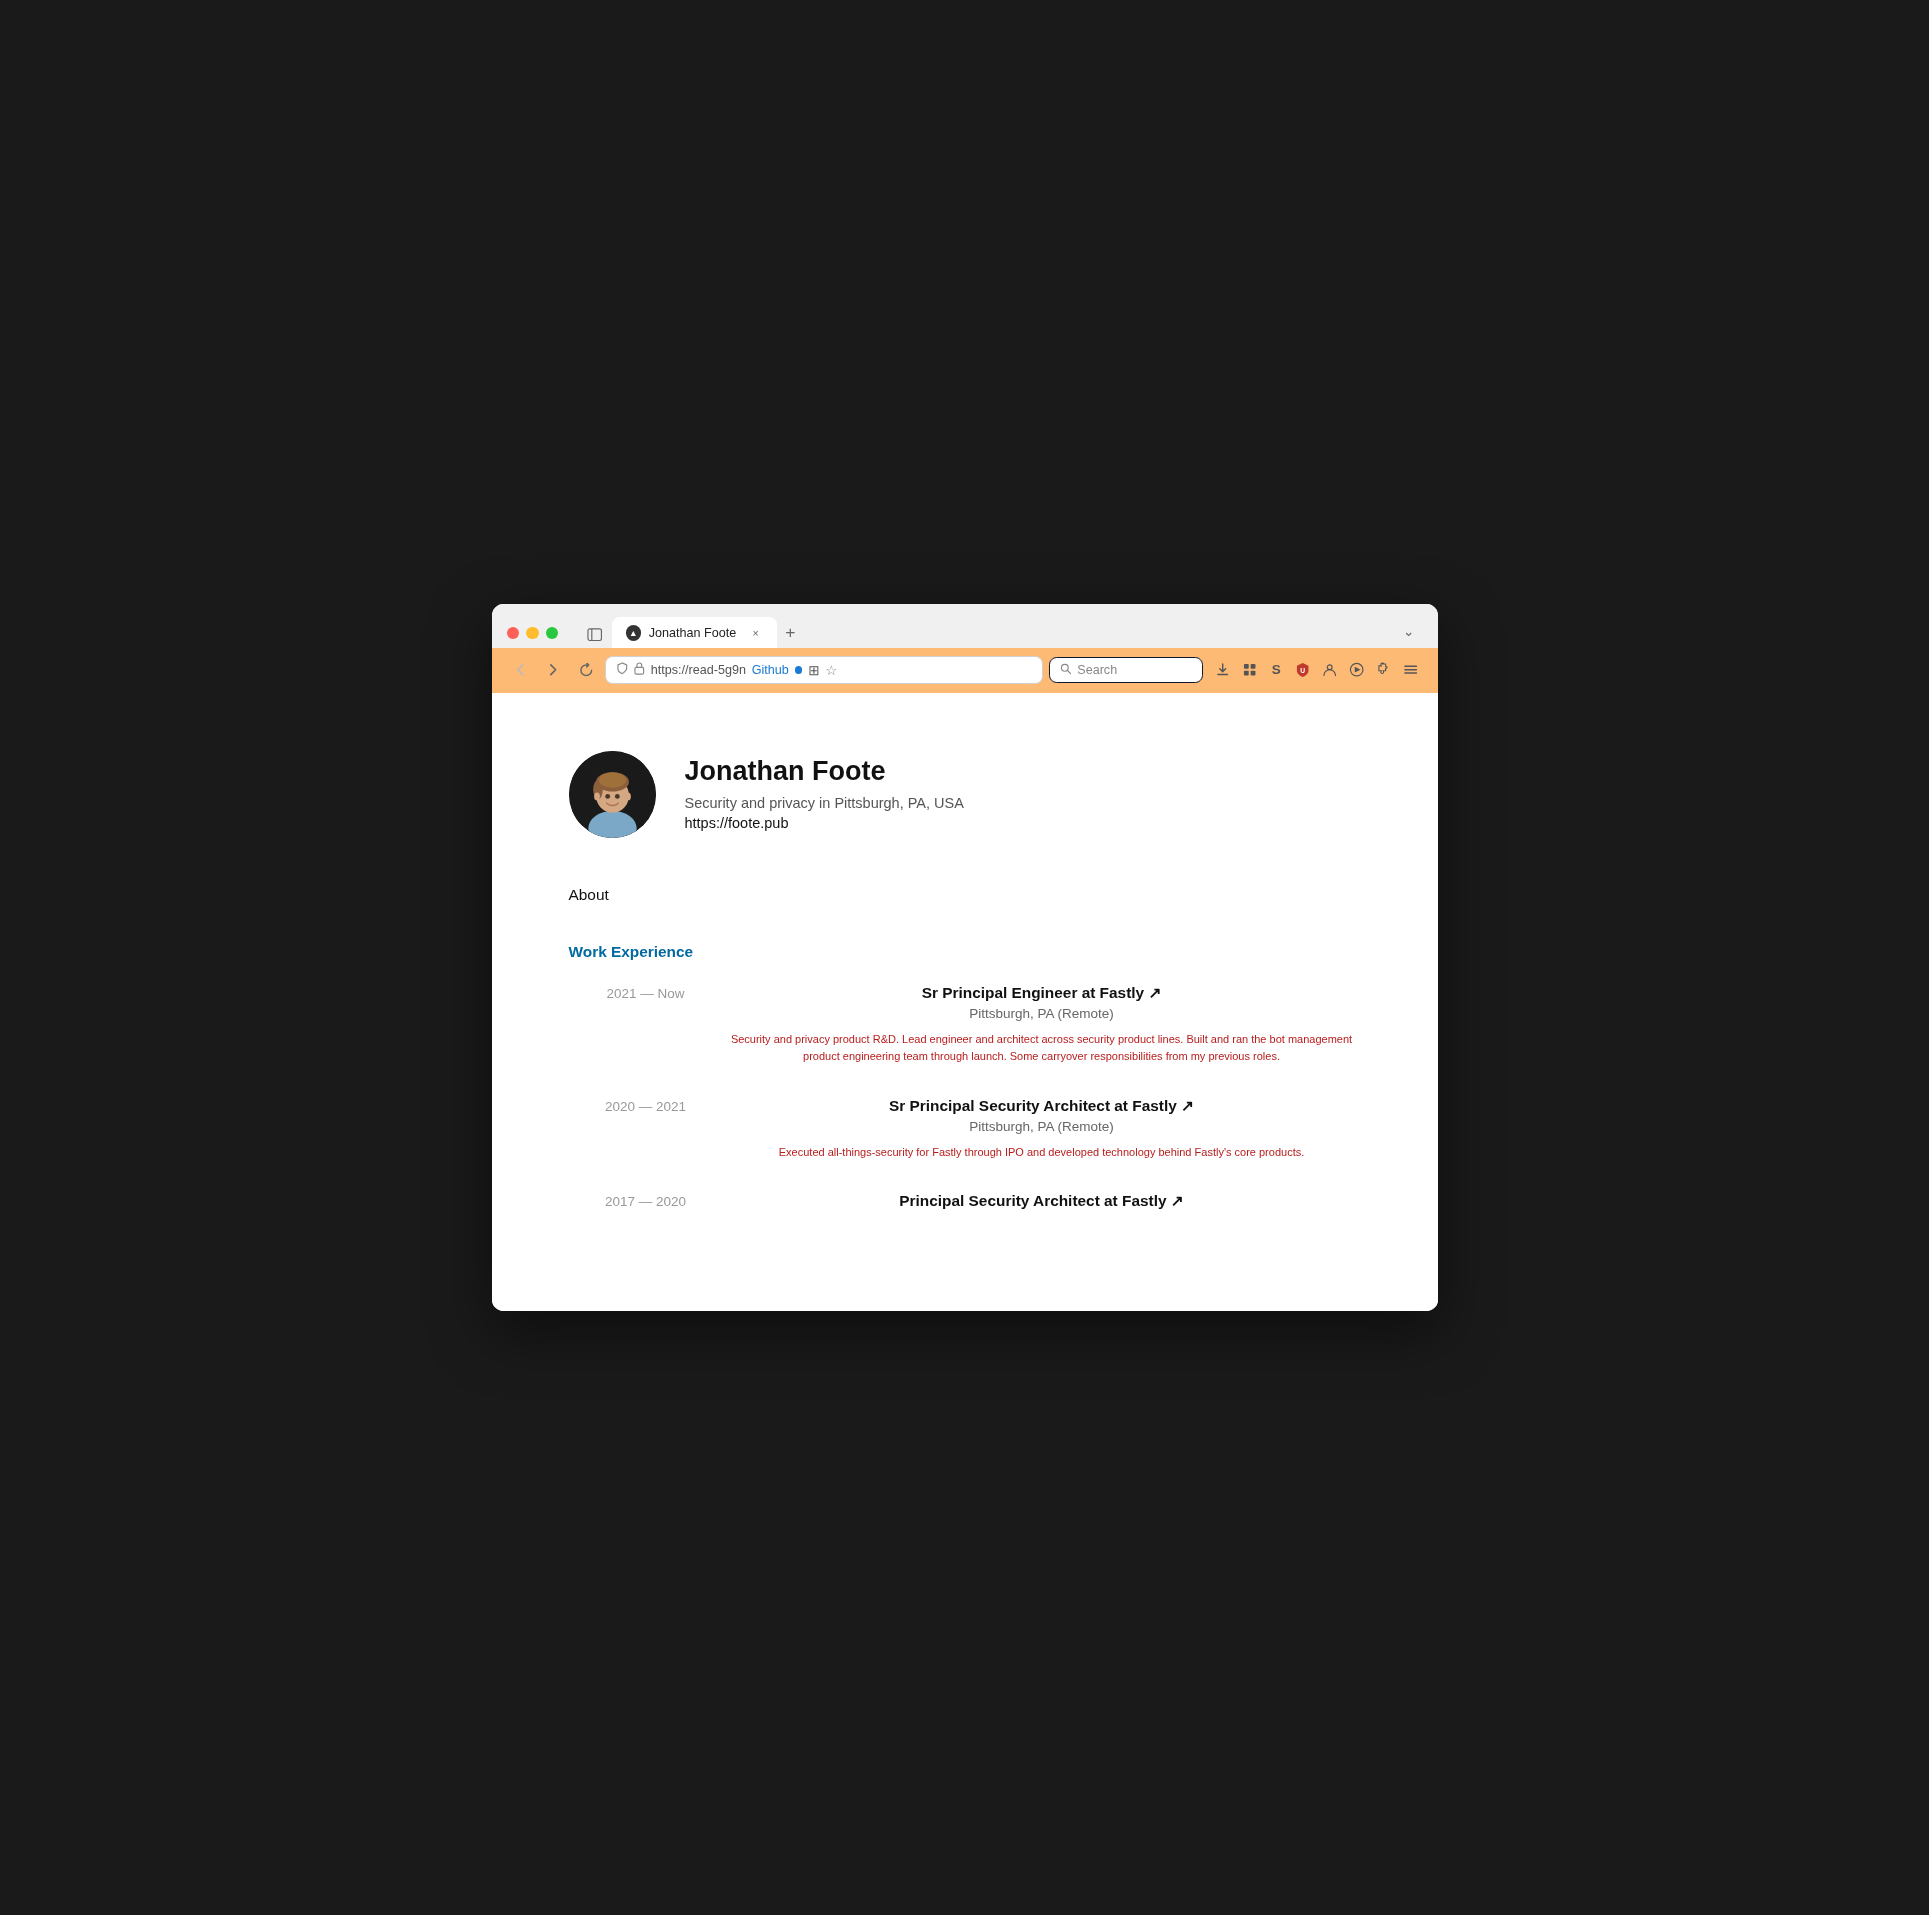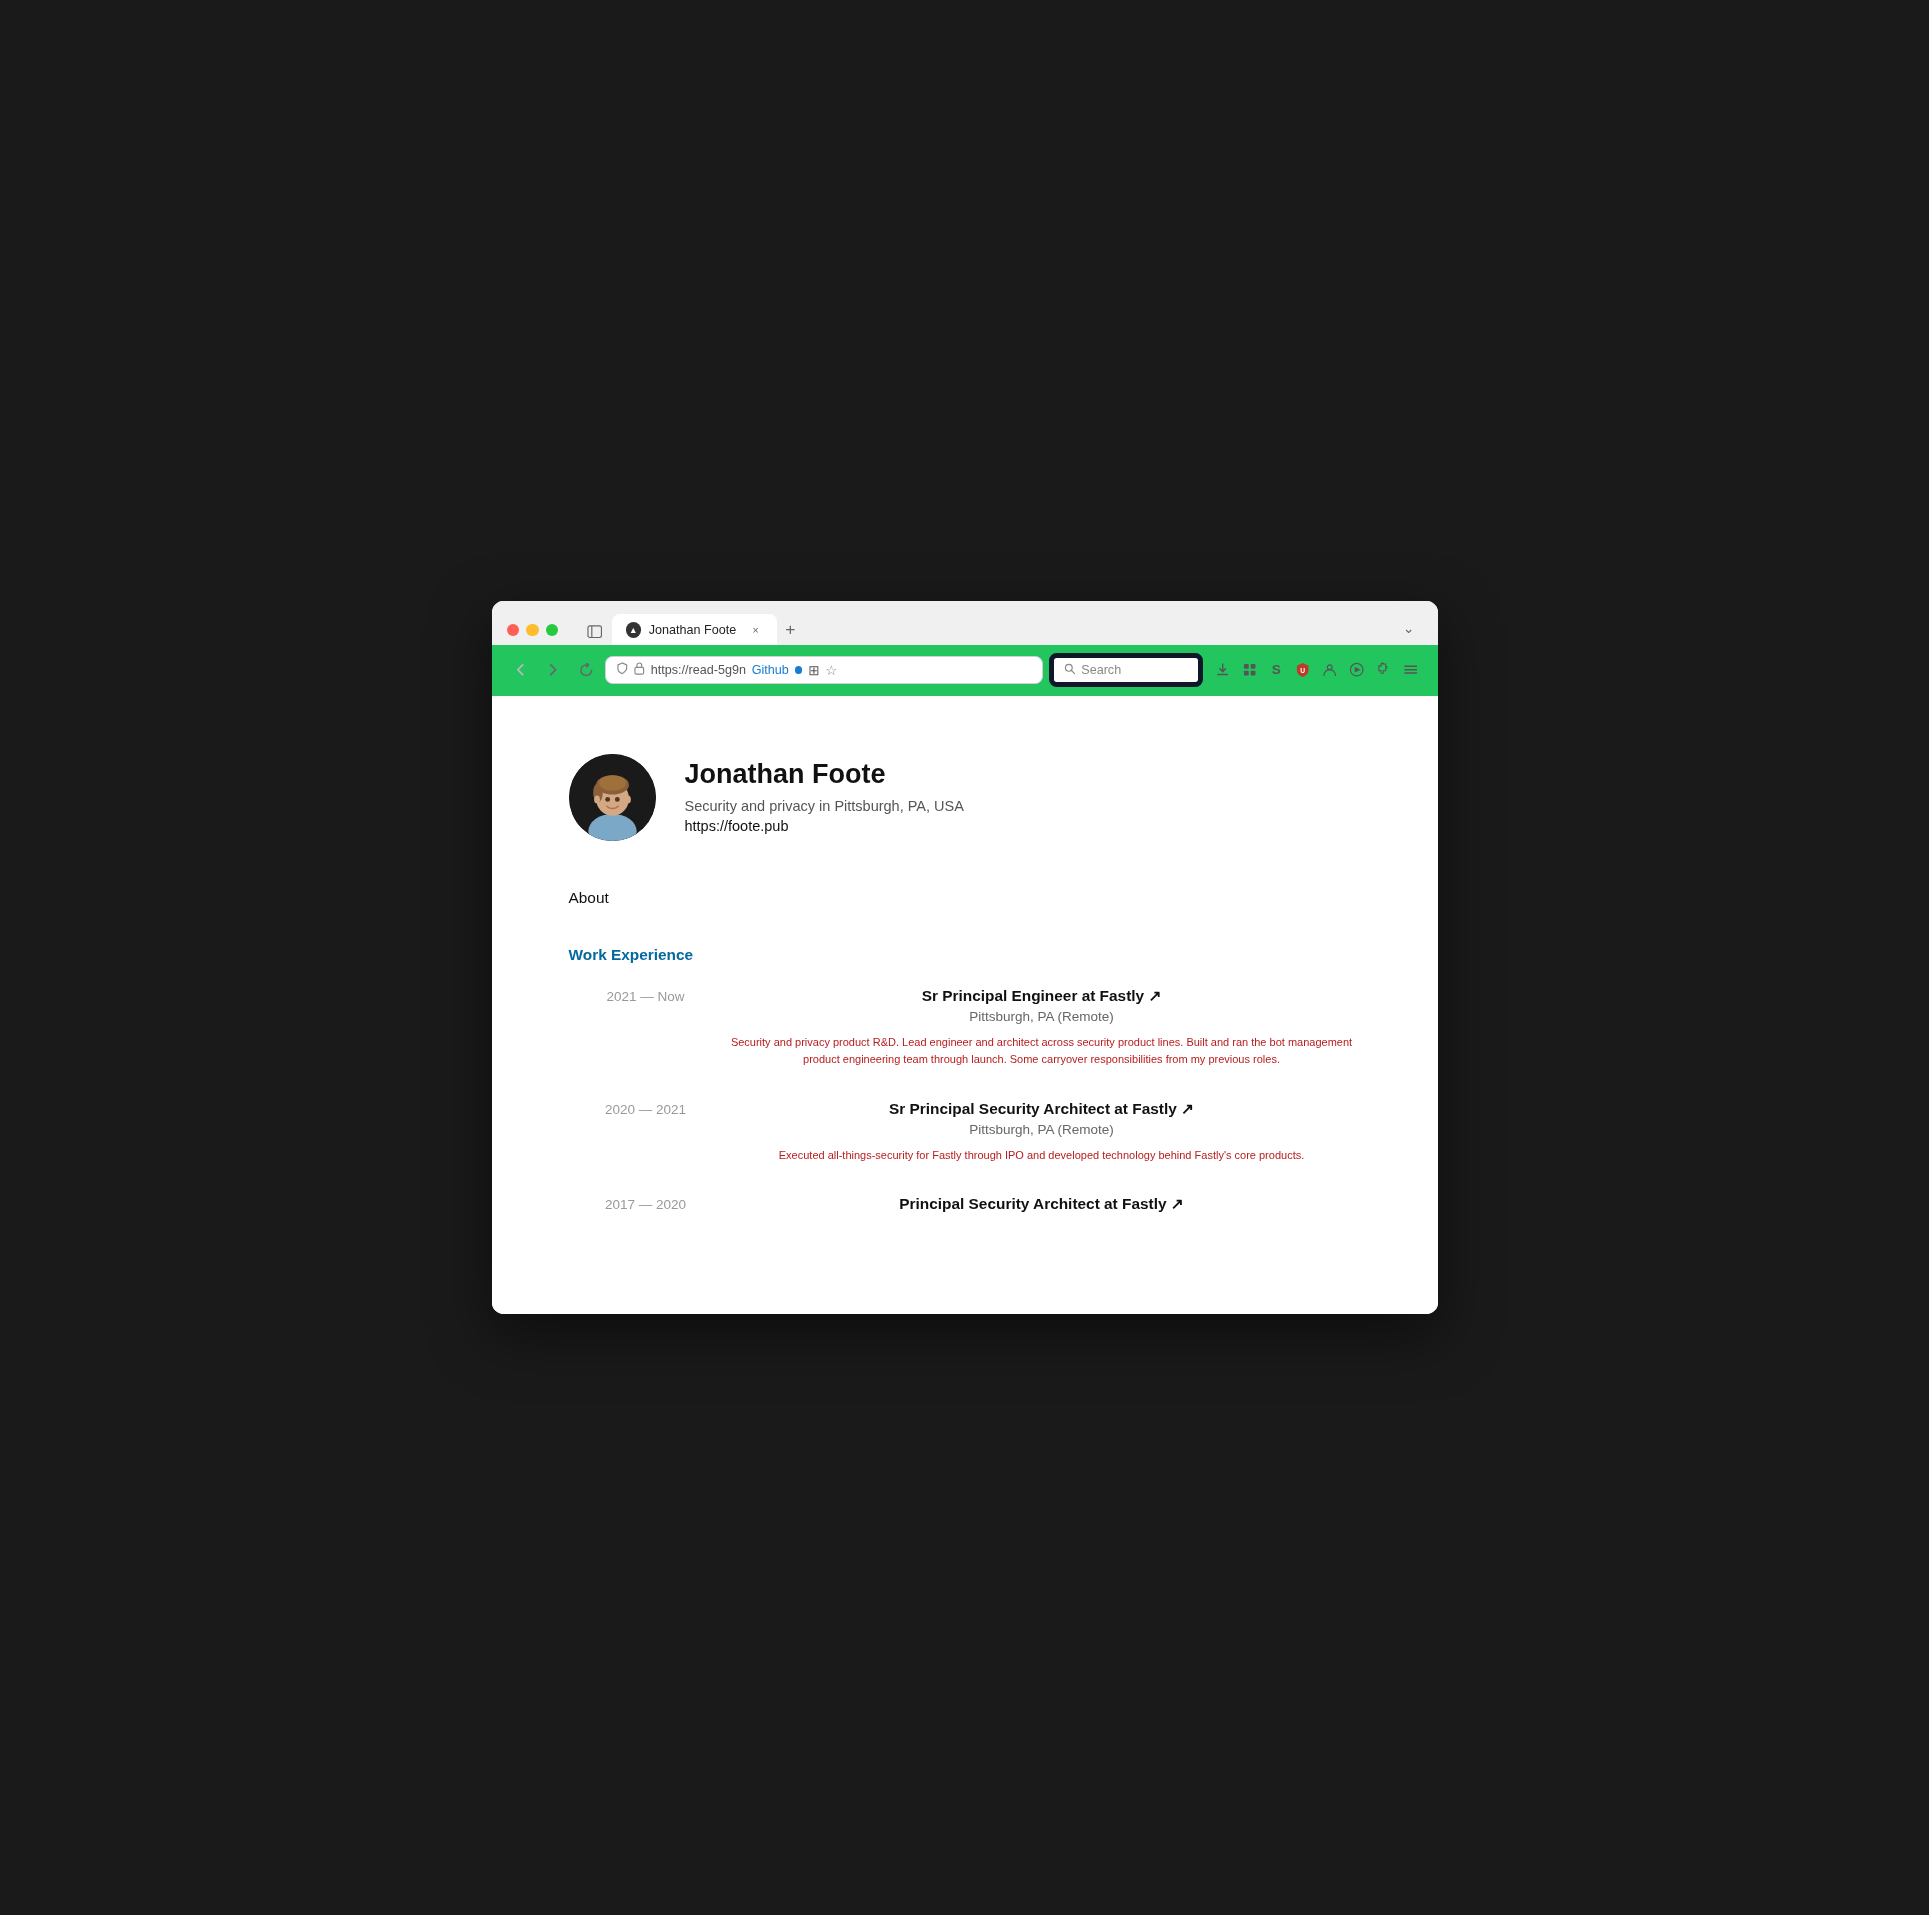--- a/index.html
+++ b/index.html
@@ -129,21 +129,21 @@
       font-size: 13.5px;
       cursor: pointer;
       margin-bottom: 3.9px;
     }
 
     .toolbar {
       display: flex;
       align-items: center;
       padding: 7.7px 15.4px 9.7px 15.4px;
       gap: 5.8px;
-      background: #22c55e;
+      background: #fdba74;
     }
 
     .toolbar-btn {
       width: 27px;
       height: 27px;
       display: flex;
       align-items: center;
       justify-content: center;
       border-radius: 5.8px;
       cursor: pointer;
@@ -208,21 +208,21 @@
       color: #888;
       font-size: 13.5px;
       cursor: pointer;
       flex-shrink: 0;
     }
 
     .search-bar {
       display: flex;
       align-items: center;
       background: #ffffff;
-      border: 5px solid #0f172a;
+      border: 1px solid #0f172a;
       border-radius: 7.7px;
       padding: 4.8px 9.7px;
       width: 154px;
       gap: 5.8px;
       font-size: 12.6px;
     }
 
     .search-bar-icon {
       color: #888;
       font-size: 11.6px;

